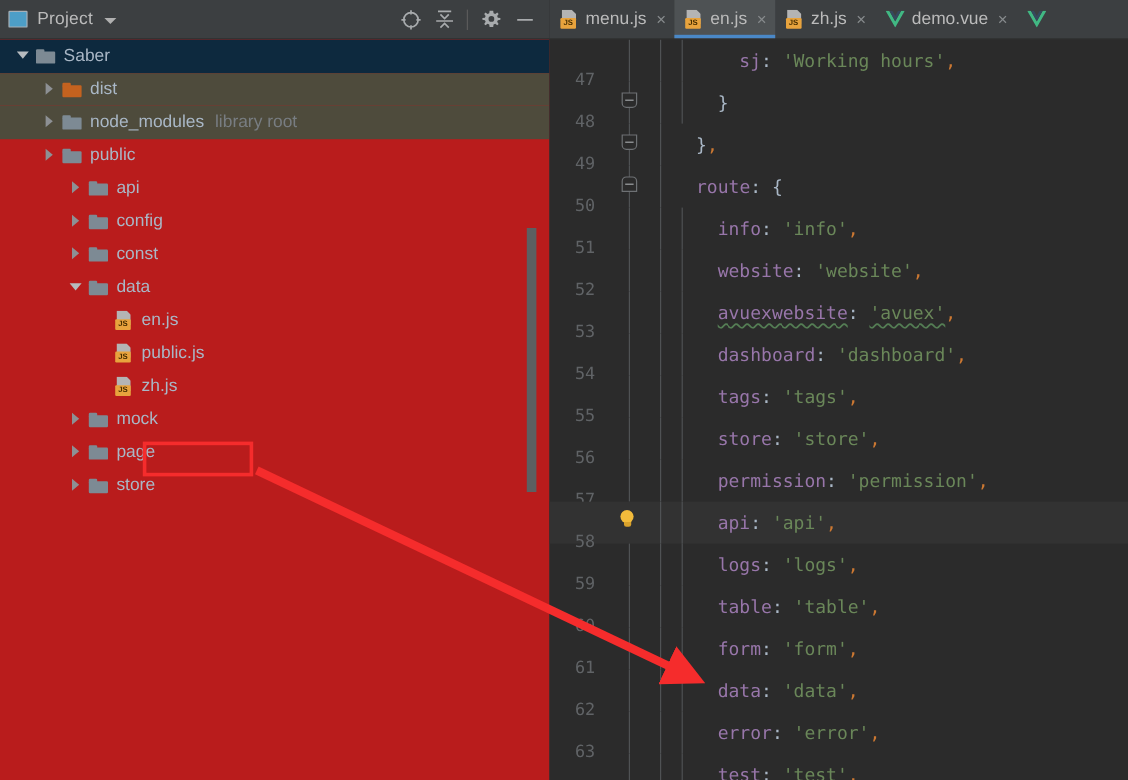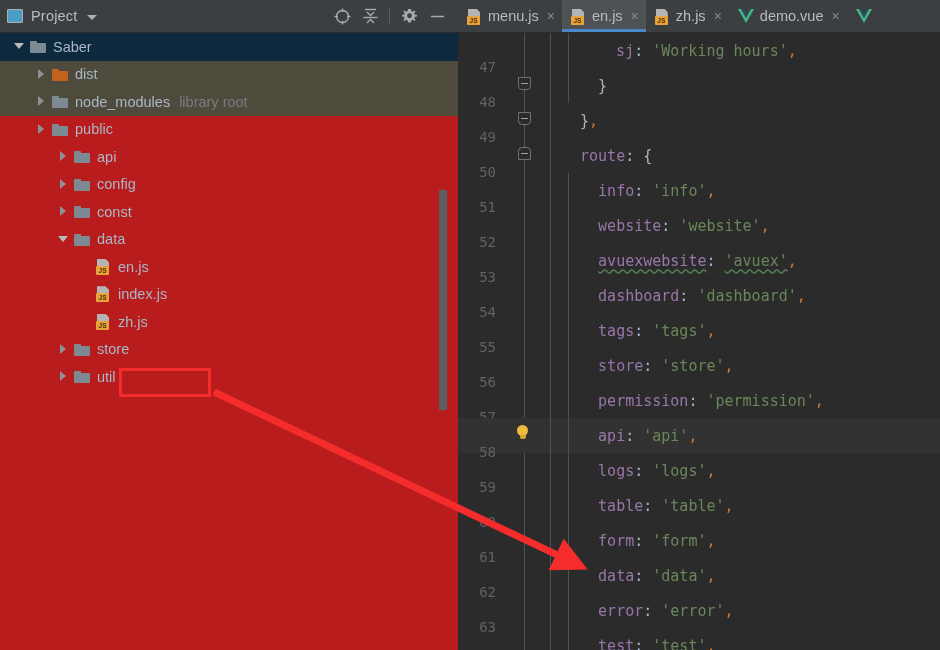--- a/index.html
+++ b/index.html
@@ -332,39 +332,45 @@
         <div class="row">
           <div style="width: 80px; flex: 0 0 auto;"></div>
           <div class="arrow none"></div>
           <div class="jsfile"></div>
           <span class="label">en.js</span>
         </div>
         <div class="row">
           <div style="width: 80px; flex: 0 0 auto;"></div>
           <div class="arrow none"></div>
           <div class="jsfile"></div>
-          <span class="label">index.js</span>
+          <span class="label">public.js</span>
         </div>
         <div class="row">
           <div style="width: 80px; flex: 0 0 auto;"></div>
           <div class="arrow none"></div>
           <div class="jsfile"></div>
           <span class="label">zh.js</span>
         </div>
         <div class="row">
           <div style="width: 58px; flex: 0 0 auto;"></div>
           <div class="arrow closed"></div>
           <div class="folder"></div>
+          <span class="label">mock</span>
+        </div>
+        <div class="row">
+          <div style="width: 58px; flex: 0 0 auto;"></div>
+          <div class="arrow closed"></div>
+          <div class="folder"></div>
+          <span class="label">page</span>
+        </div>
+        <div class="row">
+          <div style="width: 58px; flex: 0 0 auto;"></div>
+          <div class="arrow closed"></div>
+          <div class="folder"></div>
           <span class="label">store</span>
-        </div>
-        <div class="row">
-          <div style="width: 58px; flex: 0 0 auto;"></div>
-          <div class="arrow closed"></div>
-          <div class="folder"></div>
-          <span class="label">util</span>
         </div>
       </div>
 
     <div id="tree-scrollbar"></div>
     <div id="enjs-box"></div>
   </div>
 
   <div id="editor-panel">
     <div id="tabbar">
         <div class="tab">

